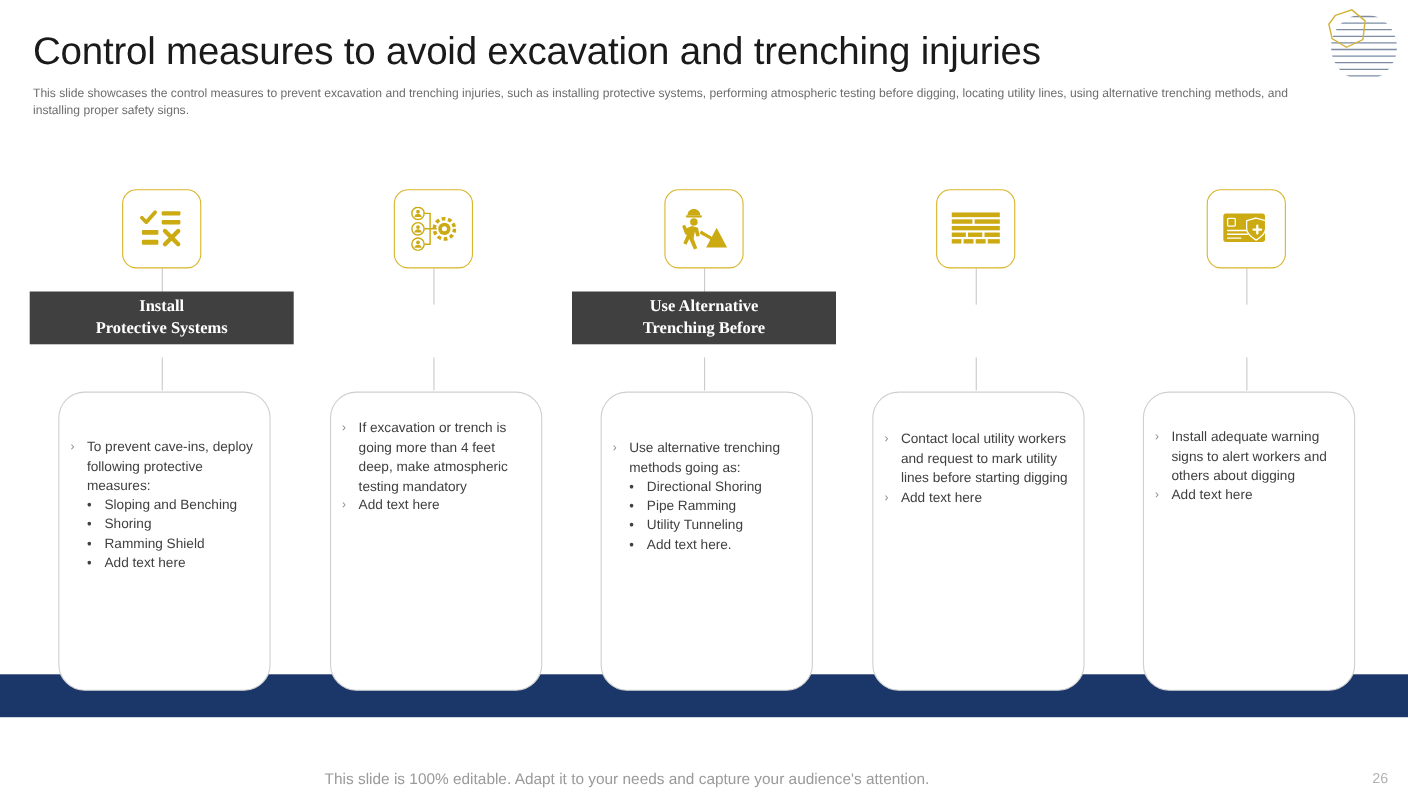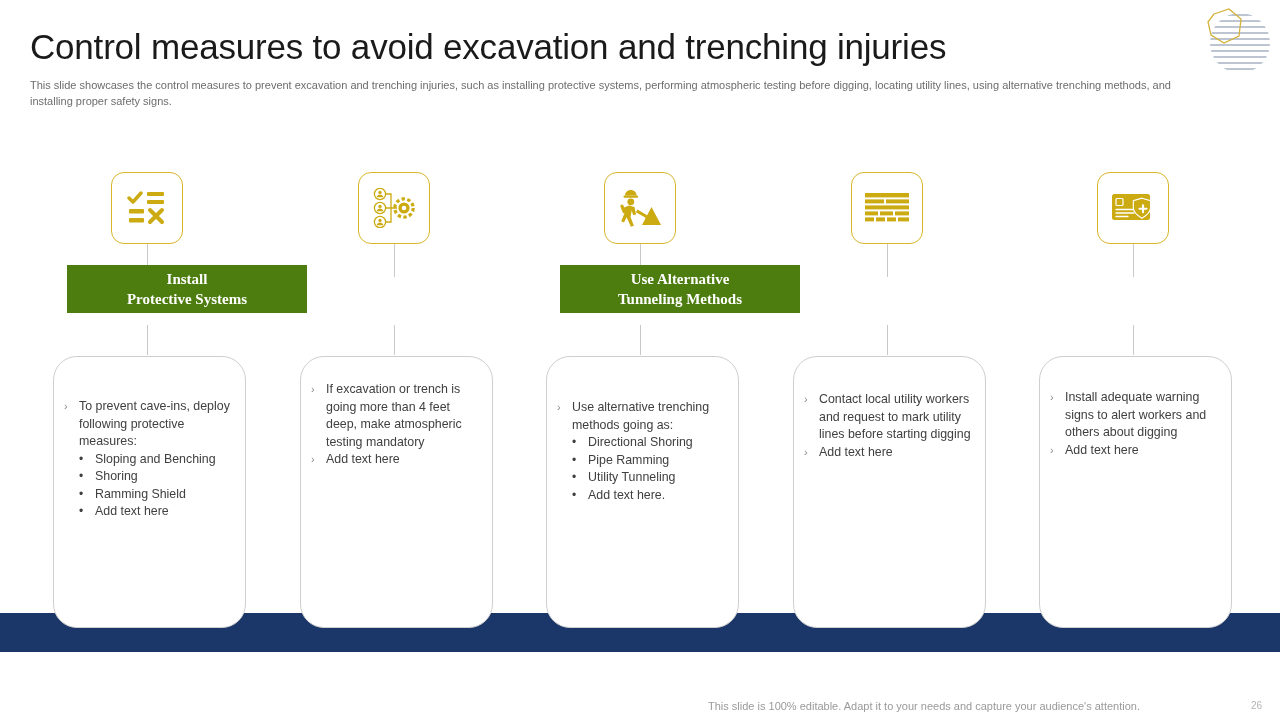--- a/index.html
+++ b/index.html
@@ -50,28 +50,28 @@
     left: 0; top: 613px;
     width: 1280px; height: 39px;
     background: #1b3668;
   }
 
   
   .footer-note {
     position: absolute;
     left: 0; top: 700px;
     width: 1140px;
-    text-align: right;
-    font-size: 11px;
+    text-align: center;
+    font-size: 14px;
     color: #9a9a9a;
   }
   .page-number {
     position: absolute;
     right: 18px; top: 700px;
-    font-size: 10px;
+    font-size: 13px;
     color: #b3b3b3;
   }
 
   
   .columns {
     position: absolute;
     left: 0; top: 0;
     width: 1280px; height: 720px;
   }
   .col {
@@ -121,33 +121,32 @@
     z-index: 0;
   }
 
   
   .title-bar {
     position: absolute;
     left: 3px;
     top: 93px;
     width: 240px;
     min-height: 47px;
-    background: #4d7c0f;
+    background: #404040;
     color: #ffffff;
     font-family: "Liberation Serif", serif;
     font-weight: bold;
     font-size: 15px;
     line-height: 20px;
     text-align: center;
     display: flex;
     align-items: center;
     justify-content: center;
     padding: 4px 6px;
     z-index: 2;
-    margin-left: 40px;
   }
   .title-bar span { display: block; white-space: pre-line; }
 
   
   .card {
     position: absolute;
     left: 29px;
     top: 184px;
     width: 193px;
     height: 272px;
@@ -321,21 +320,21 @@
             <path d="M11 17.5 l5.5 1.5 l1.6 7.5 l-3 .6 l-1.4-4.6 l-1.2 6.4 l3.4 8.8 l-3 1.1 l-4.3-9.6 l-2.6 5.3 l-2.8-1.3 l3.2-7.6 l-.3-6.1z"></path>
             <rect x="3.5" y="16.5" width="3.2" height="9" rx="1.4" transform="rotate(-22 5 21)"></rect>
             <path d="M19.5 21.5 l9 5.5 l-1.6 2.3 l-9-5z"></path>
             <path d="M25.5 25.5 l6.5 3.6 -3.6 3.2z"></path>
             <path d="M33.5 19 L43 37 H24 z"></path>
           </g>
         </svg>
       </div>
       <div class="title-bar">
         <span>Use Alternative
-Tunneling Methods</span>
+Trenching Before</span>
       </div>
       <div class="card">
         <div class="card-inner" style="top:42px">
           <div class="bullet-l1">
             <span class="mark">›</span>
             <span class="txt">Use alternative trenching methods going as:</span>
           </div>
           <div class="bullet-l2">
             <span class="mark">•</span>
             <span class="txt">Directional Shoring</span>

